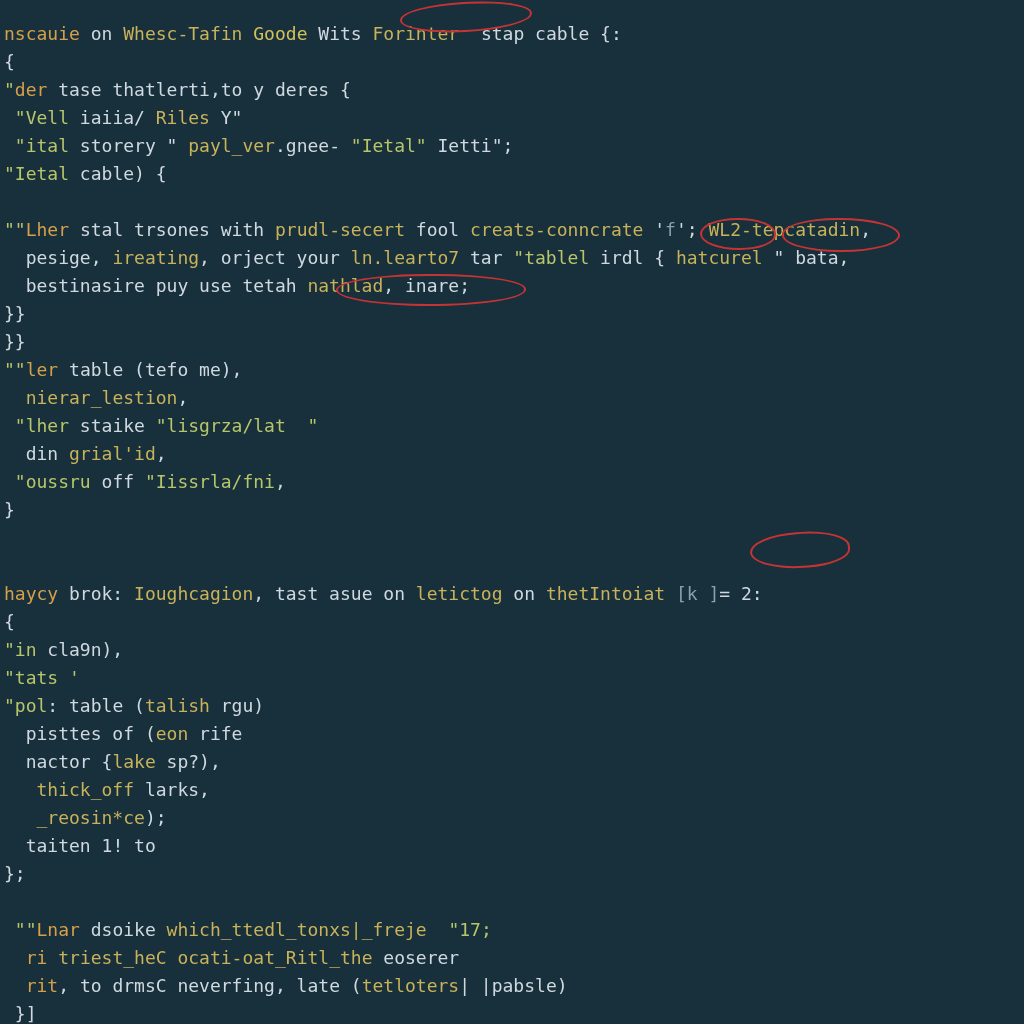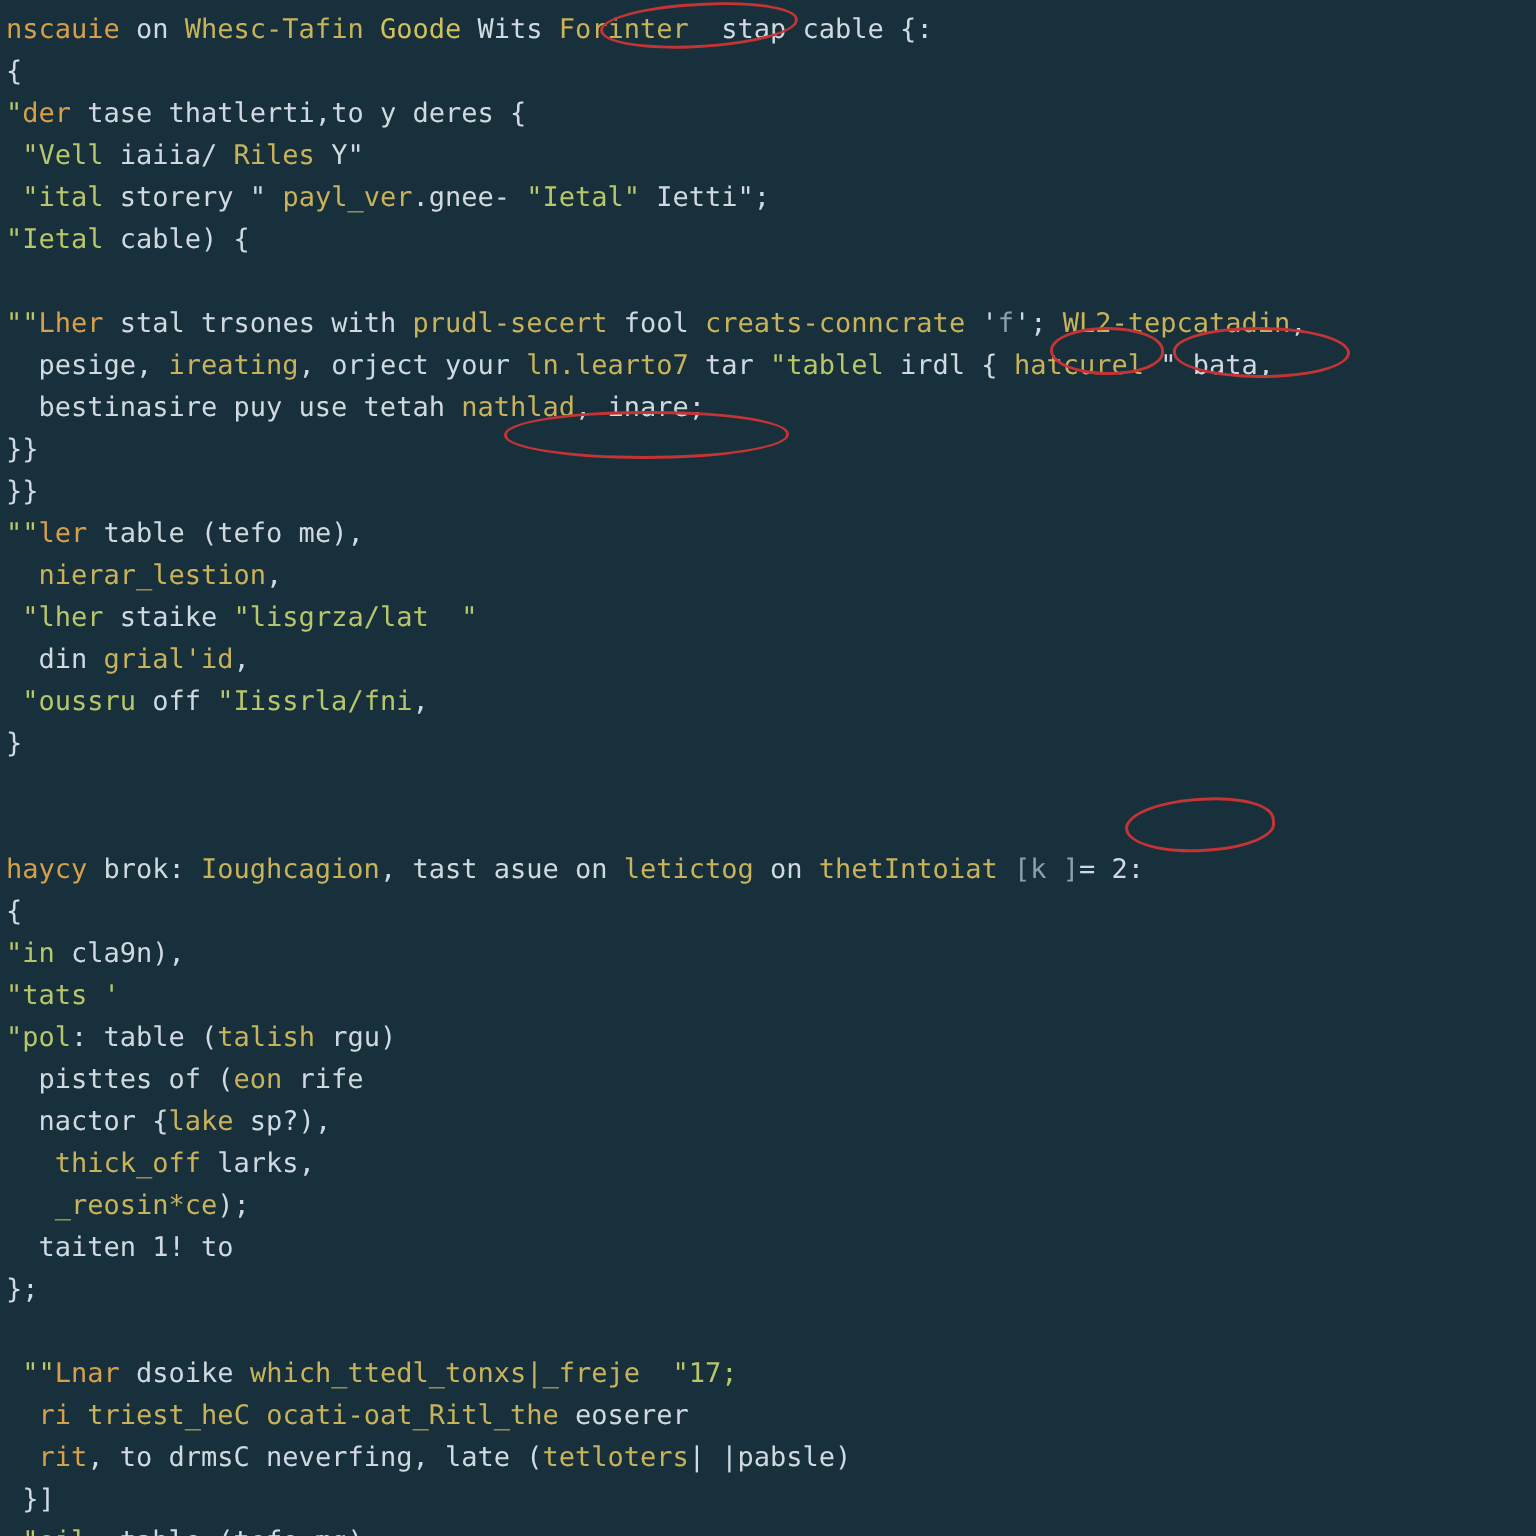--- a/index.html
+++ b/index.html
@@ -9,21 +9,21 @@
     background: #18303c;
     font-family: 'Consolas', 'Menlo', 'Monaco', monospace;
     font-size: 18px;
     line-height: 1.55;
     overflow: hidden;
   }
   .editor {
     position: relative;
     width: 100%;
     height: 100%;
-    padding: 6px 0 0 4px;
+    padding: 20px 0 0 4px;
     white-space: pre;
     color: #cfd9df;
     border-radius: 29px;
   }
   .line { display: block; height: 28px; }
   .kw   { color: #d6a04a; }   
   .fn   { color: #c8b25a; }   
   .str  { color: #b7c66a; }   
   .num  { color: #cfd9df; }
   .punc { color: #cfd9df; }

